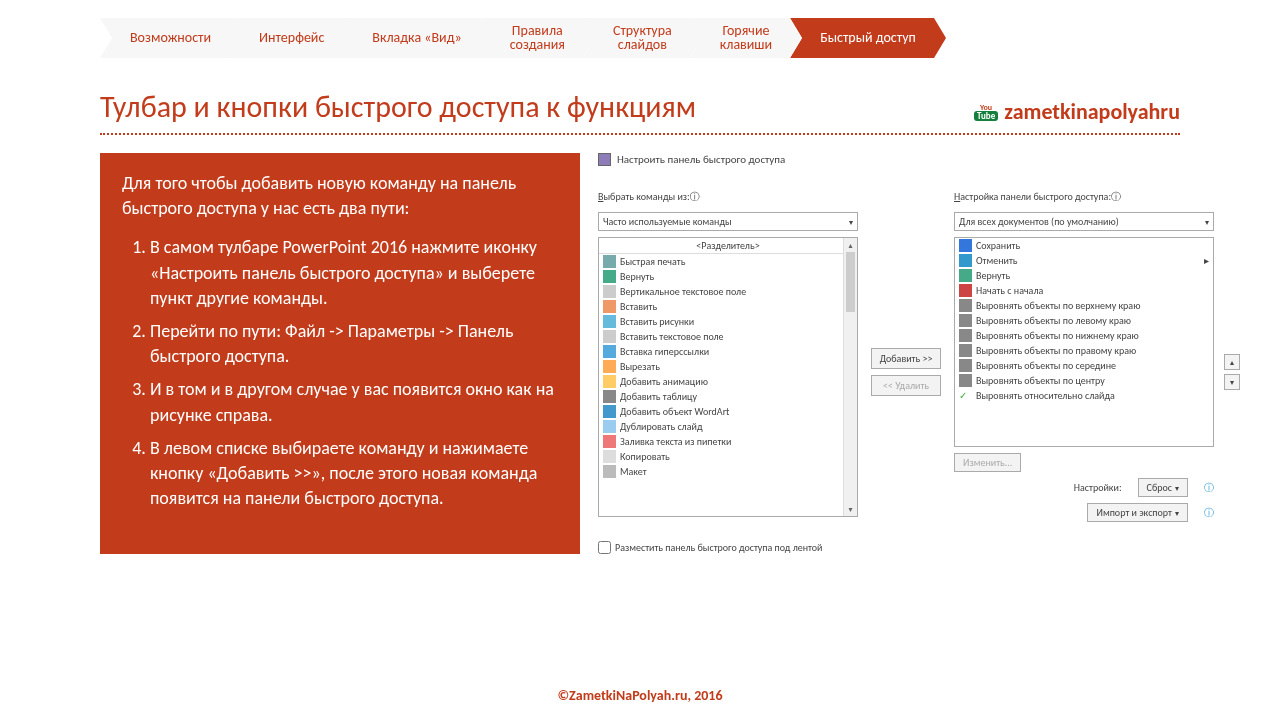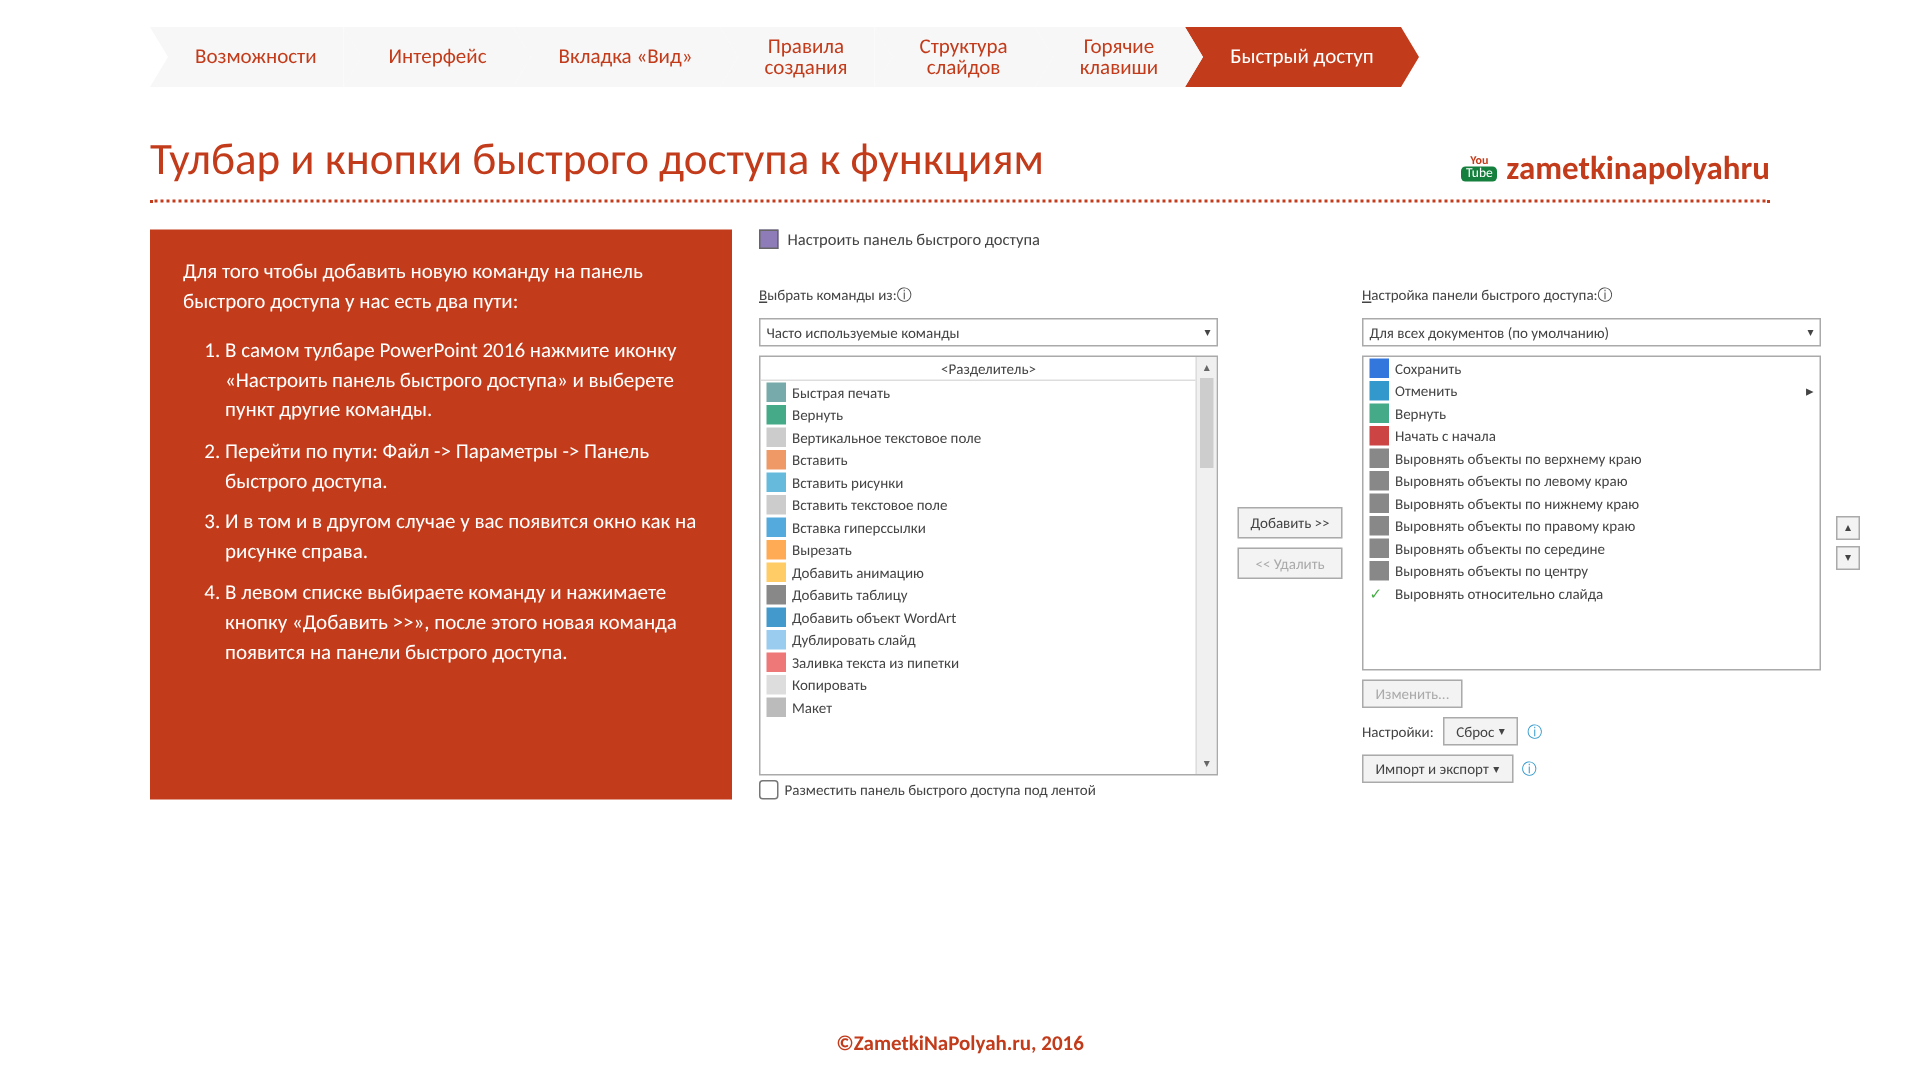--- a/index.html
+++ b/index.html
@@ -9,45 +9,45 @@
 .navitem::before{content:"";position:absolute;left:0;top:0;width:0;height:0;border-top:20px solid transparent;border-bottom:20px solid transparent;border-left:12px solid #fff;z-index:2}
 .navitem::after{content:"";position:absolute;right:-12px;top:0;width:0;height:0;border-top:20px solid transparent;border-bottom:20px solid transparent;border-left:12px solid #f7f7f7;z-index:3}
 .navitem{background:#f7f7f7}
 .navitem.active{background:#c23b1a;color:#fff}
 .navitem.active::after{border-left-color:#c23b1a}
 .title-row{display:flex;justify-content:space-between;align-items:flex-end;padding:30px 100px 8px}
 .title{color:#c23b1a;font-size:30px;font-weight:400}
 .channel{display:flex;align-items:center;gap:6px;color:#c23b1a;font-size:22px;font-weight:600}
 .channel .yt{display:flex;flex-direction:column;align-items:center;line-height:8px}
 .channel .yt-txt{font-size:8px;color:#c23b1a}
-.channel .yt-box{background:#15803d;color:#fff;font-size:9px;padding:1px 3px;border-radius:3px;font-weight:400}
+.channel .yt-box{background:#15803d;color:#fff;font-size:9px;padding:1px 3px;border-radius:3px;font-weight:700}
 .dotted{border-top:2px dotted #c23b1a;margin:0 100px}
 .content{display:flex;padding:18px 40px 0 100px;gap:18px}
-.textbox{background:#c23b1a;color:#fff;width:388px;padding:18px 22px;font-size:14px;line-height:1.4}
+.textbox{background:#c23b1a;color:#fff;width:480px;padding:18px 22px;font-size:18px;line-height:1.4}
 .textbox p{margin-bottom:14px}
 .textbox ol{padding-left:28px}
 .textbox li{margin-bottom:8px}
 .dialog{flex:1;font-size:10px;color:#444}
 .dlg-title{display:flex;align-items:center;gap:6px;margin-bottom:24px;font-size:11px}
 .dlg-cols{display:flex;gap:10px}
 .dlg-col{flex:1}
 .dlg-label{font-size:10px;margin-bottom:8px}
 .dlg-label u{text-decoration:underline}
 .dlg-select{width:100%;border:1px solid #aaa;padding:2px 4px;font-size:10px;background:#fff;display:flex;justify-content:space-between;align-items:center;margin-bottom:6px}
 .listbox{border:1px solid #aaa;height:280px;overflow:hidden;background:#fff;position:relative}
 .listitem{display:flex;align-items:center;gap:4px;padding:1px 4px;font-size:10px;line-height:13px;white-space:nowrap}
 .listitem.header{justify-content:center;border-bottom:1px solid #ddd}
 .ico{width:13px;height:13px;flex-shrink:0;display:inline-block}
 .mid-col{width:76px;display:flex;flex-direction:column;justify-content:center;gap:6px;align-items:center}
 .btn{border:1px solid #aaa;padding:3px 6px;font-size:10px;background:#f3f3f3;min-width:70px;text-align:center}
 .btn.disabled{color:#aaa}
 .spin-col{width:16px;display:flex;flex-direction:column;gap:4px;justify-content:center}
 .spin{border:1px solid #aaa;width:16px;height:16px;font-size:8px;text-align:center;line-height:14px;background:#f3f3f3}
-.below-check{display:flex;align-items:flex-start;gap:4px;margin-top:3px;font-size:10px}
-.bottom-row{display:flex;justify-content:flex-start;gap:6px;align-items:center;margin-top:6px;font-size:10px}
+.below-check{display:flex;align-items:flex-start;gap:4px;margin-top:24px;font-size:10px}
+.bottom-row{display:flex;justify-content:flex-end;gap:16px;align-items:center;margin-top:6px;font-size:10px}
 .small-btn{border:1px solid #aaa;padding:2px 8px;font-size:10px;background:#f3f3f3;display:inline-flex;align-items:center;gap:3px}
 .footer{position:absolute;bottom:16px;width:100%;text-align:center;color:#c23b1a;font-weight:700;font-size:14px}
 .scrollbar{position:absolute;right:0;top:0;bottom:0;width:14px;background:#f0f0f0;border-left:1px solid #ddd}
 .scrollbar .thumb{position:absolute;top:14px;left:2px;right:2px;height:60px;background:#cdcdcd}
 .scrollbar .arr{position:absolute;left:0;right:0;height:14px;text-align:center;font-size:8px;line-height:14px;color:#666}
 .tri{font-size:8px}
 </style>
 </head>
 <body>
 

